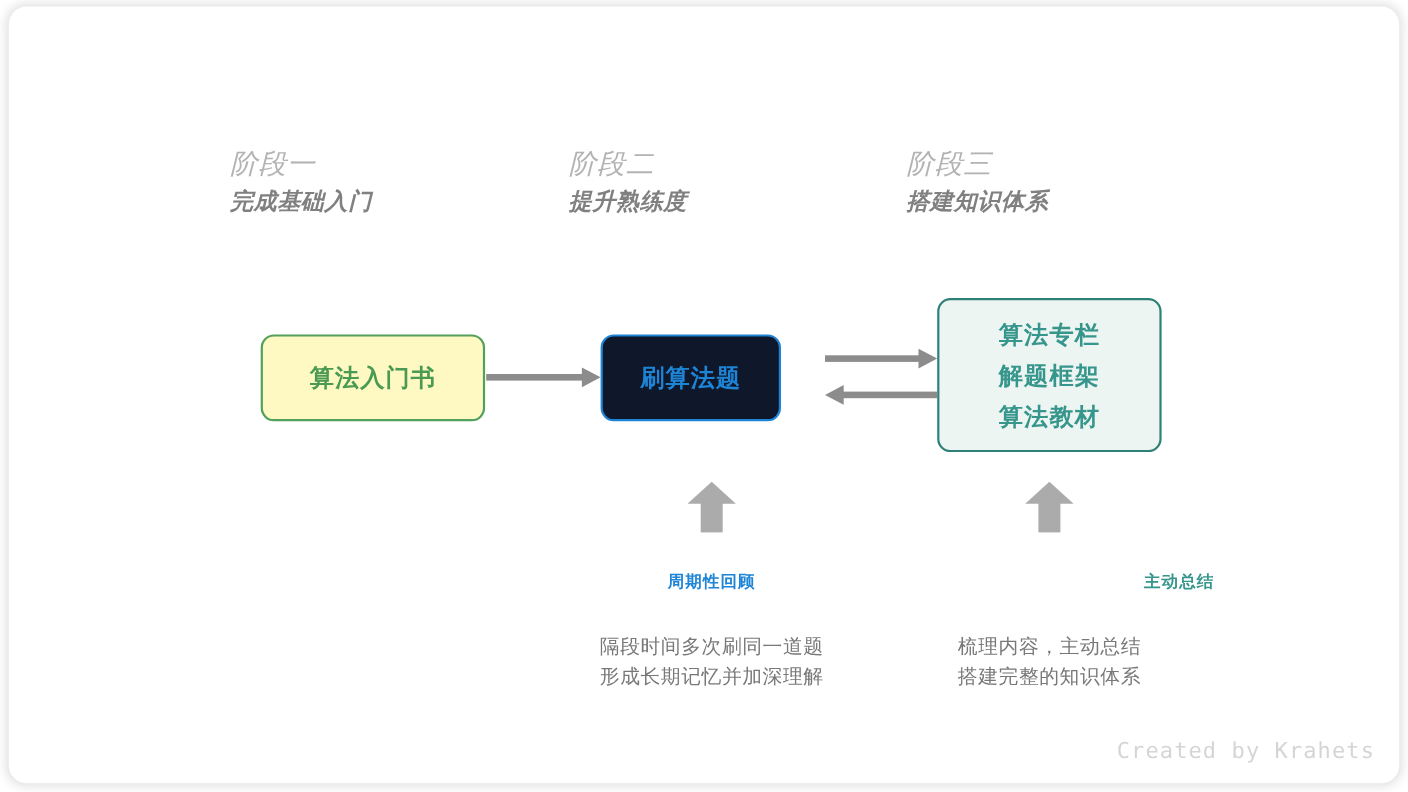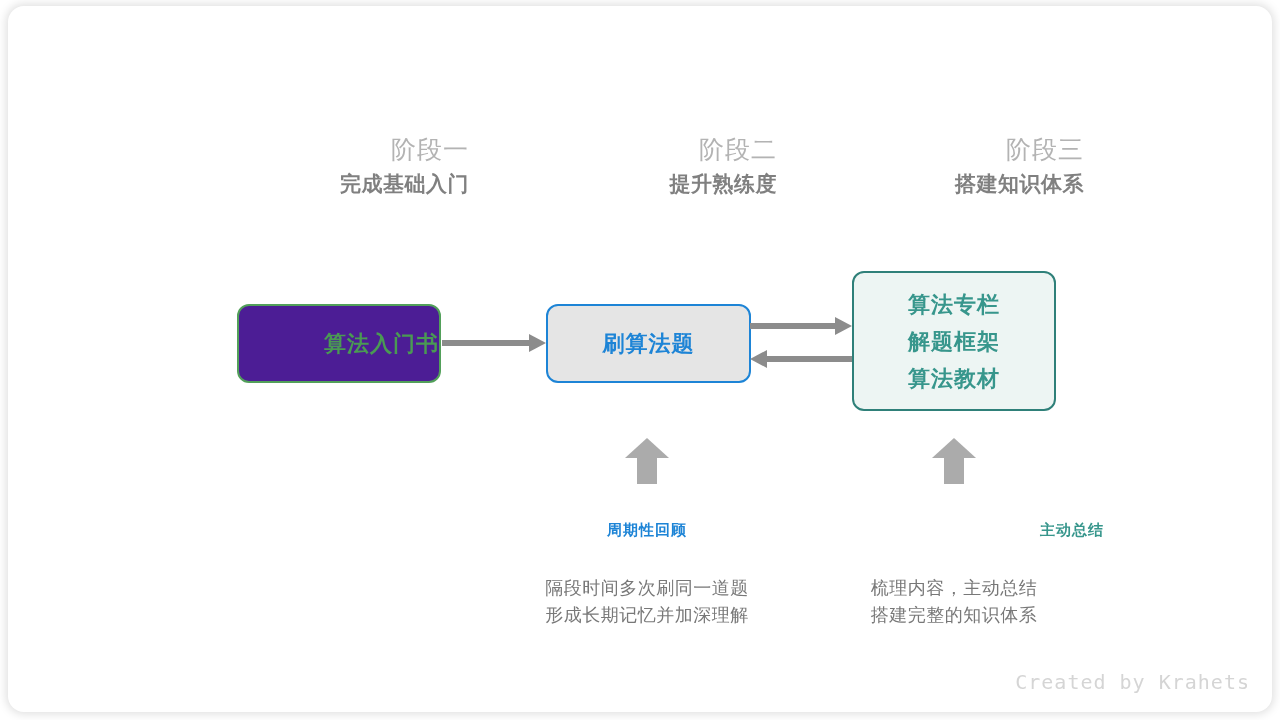--- a/index.html
+++ b/index.html
@@ -19,22 +19,23 @@
     top: 6px;
     width: 1264px;
     height: 706px;
     background: #ffffff;
     border-radius: 16px;
     box-shadow: 0 0 10px 2px rgba(0,0,0,0.13);
   }
 
   .stage-head {
     position: absolute;
-    text-align: right;
+    text-align: left;
     width: 260px;
+    font-style: italic;
   }
   .stage-num {
     font-size: 25px;
     color: #b3b3b3;
     letter-spacing: 1px;
     line-height: 34px;
     font-weight: 400;
   }
   .stage-title {
     font-size: 21px;
@@ -54,28 +55,27 @@
     align-items: center;
     justify-content: center;
     font-weight: bold;
     font-size: 22px;
     letter-spacing: 1px;
   }
   .node .line { line-height: 37px; }
 
   #node-book {
     left: 229px; top: 298px; width: 204px; height: 79px;
-    background: #4c1d95;
+    background: #fef9c3;
     border: 2.5px solid #52a05a;
     color: #4a9a53;
-    align-items: flex-end;
   }
   #node-practice {
-    left: 538px; top: 298px; width: 205px; height: 79px;
-    background: #e5e5e5;
+    left: 538px; top: 298px; width: 164px; height: 79px;
+    background: #0f172a;
     border: 2.5px solid #1d84d6;
     color: #1d84d6;
   }
   #node-resources {
     left: 844px; top: 265px; width: 204px; height: 140px;
     background: #edf5f3;
     border: 2.5px solid #2f8079;
     color: #37968c;
     align-items: center;
   }

